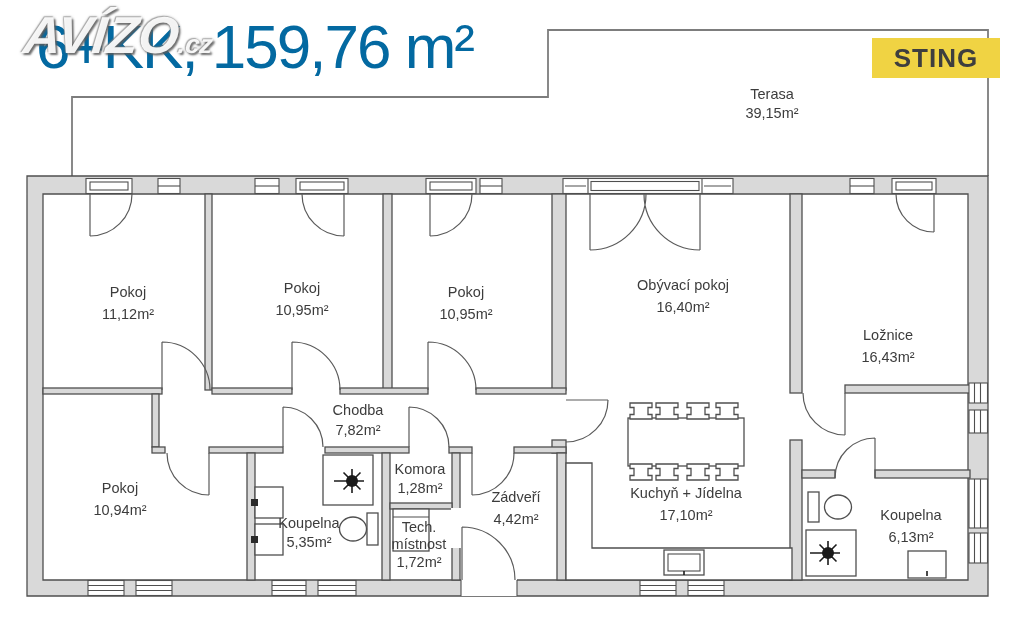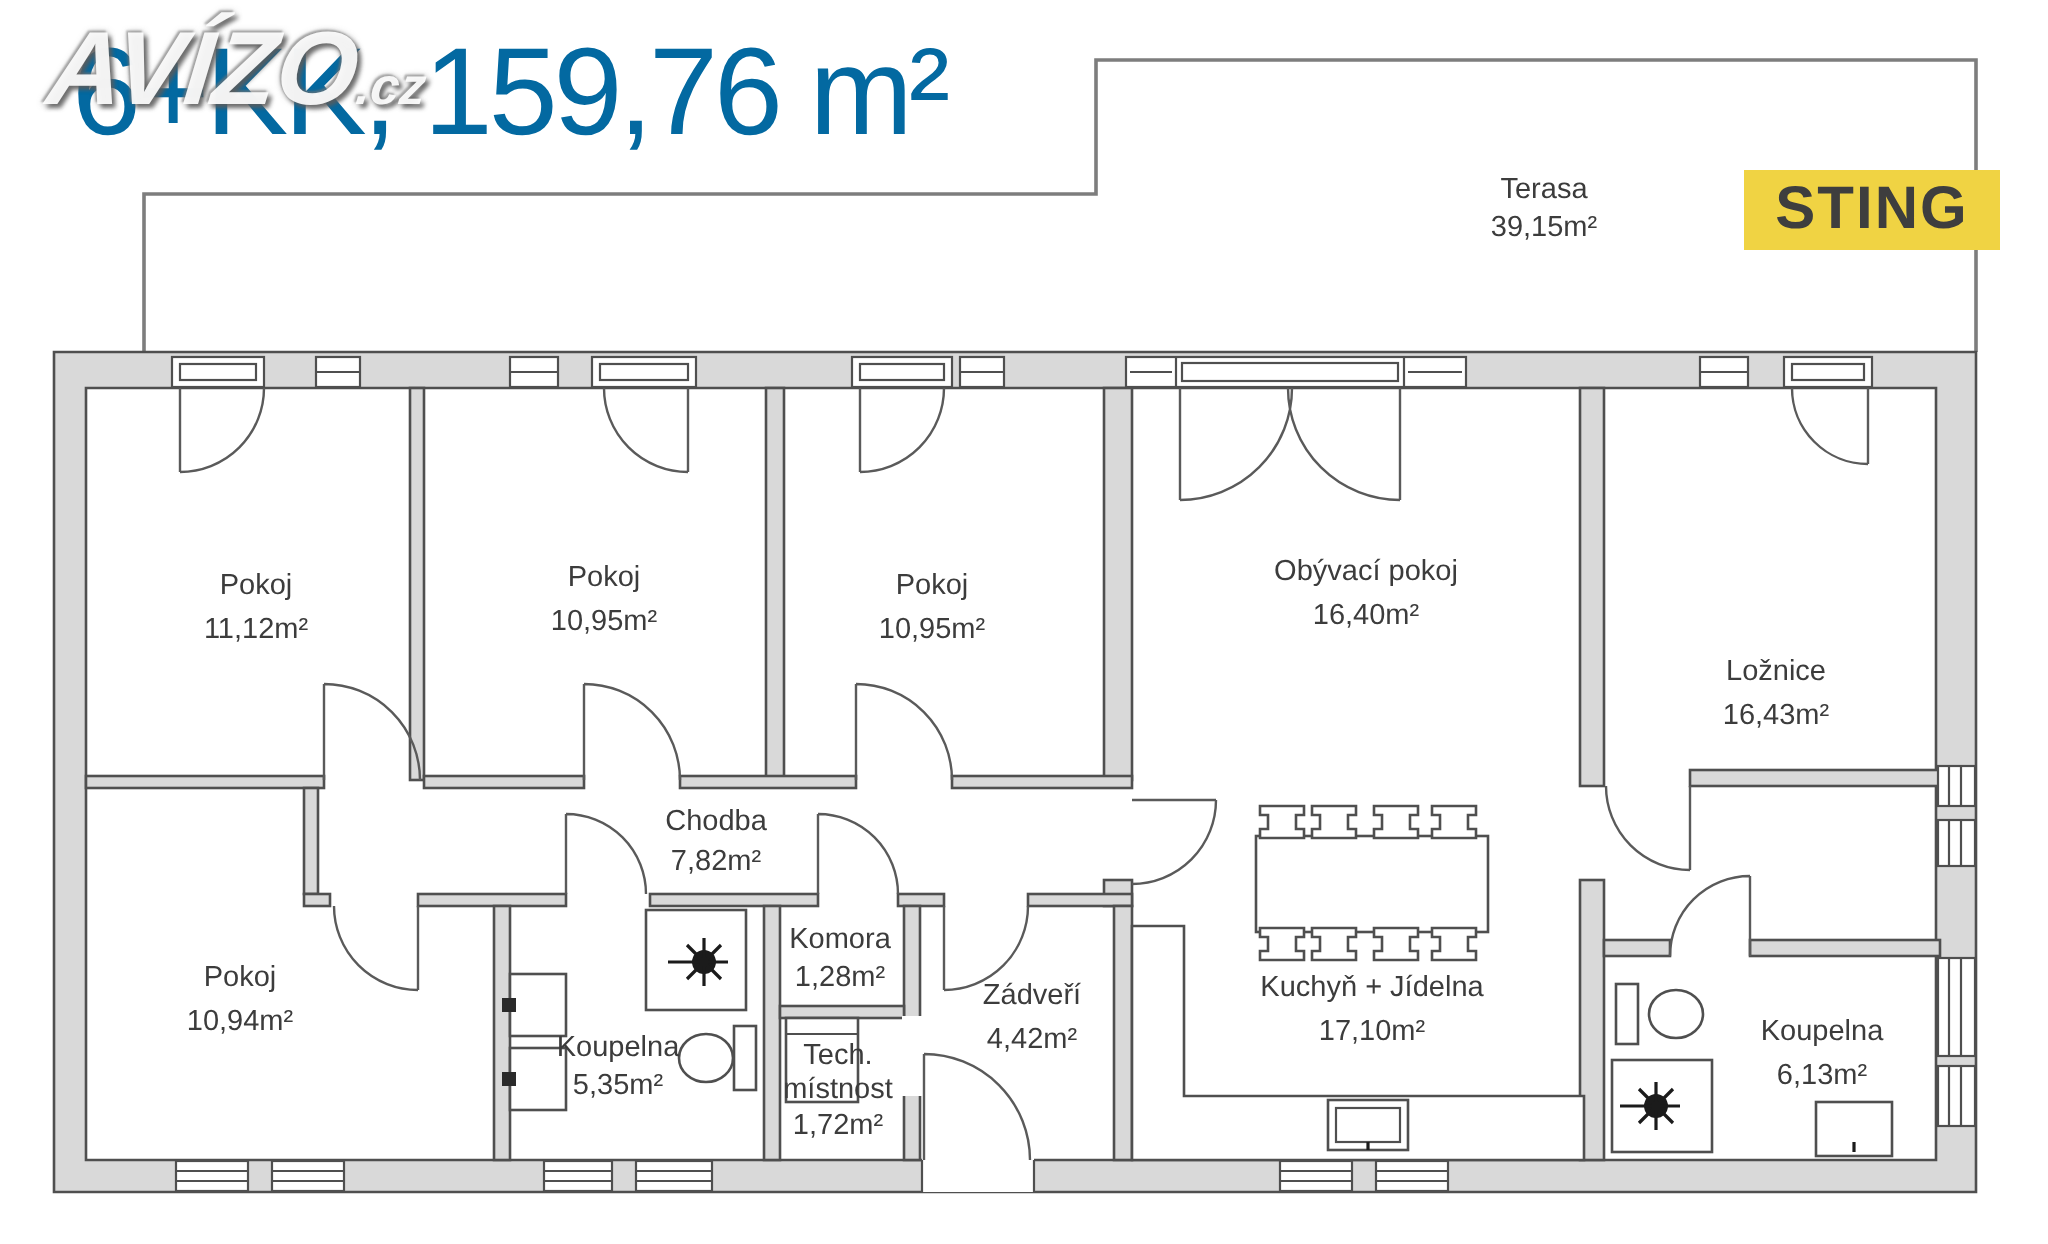--- a/index.html
+++ b/index.html
@@ -8,22 +8,22 @@
   .plan-svg{position:absolute;left:0;top:0;}
   svg text{font-family:"Liberation Sans","DejaVu Sans",sans-serif;font-size:14.5px;fill:#3c3c3c;}
   .title{position:absolute;left:36px;top:16px;font-size:62px;line-height:1;color:#0369a1;
          letter-spacing:-2px;white-space:nowrap;z-index:2;}
   .watermark{position:absolute;left:24px;top:9px;z-index:3;font-style:italic;font-weight:700;
          transform:skewX(-6deg);color:rgba(255,255,255,0.92);white-space:nowrap;
          text-shadow:2px 2px 2px rgba(90,90,90,0.85),-1px -1px 1px rgba(120,120,120,0.55),0 0 3px rgba(100,100,100,0.6);
          font-size:52px;line-height:1;}
   .watermark .wm-suffix{font-size:26px;}
   .badge{position:absolute;left:872px;top:38px;width:128px;height:40px;background:#f0d343;
-         color:#3e3e3e;font-weight:700;font-size:30px;letter-spacing:1px;display:flex;
-         align-items:center;justify-content:center;z-index:4;margin-top:47px;}
+         color:#3e3e3e;font-weight:700;font-size:26px;letter-spacing:1px;display:flex;
+         align-items:center;justify-content:center;z-index:4;}
   .w{fill:#d9d9d9;stroke:#4f4f4f;stroke-width:1.3;}
   .win{fill:#ffffff;stroke:#4f4f4f;stroke-width:1.1;}
   .thin{stroke:#4f4f4f;stroke-width:1.1;fill:none;}
   .door{stroke:#5a5a5a;stroke-width:1.2;fill:none;}
   .fix{fill:#ffffff;stroke:#4f4f4f;stroke-width:1.3;}
   .fixd{stroke:#1b1b1b;stroke-width:1.6;fill:none;}
 </style>
 </head>
 <body>
 

